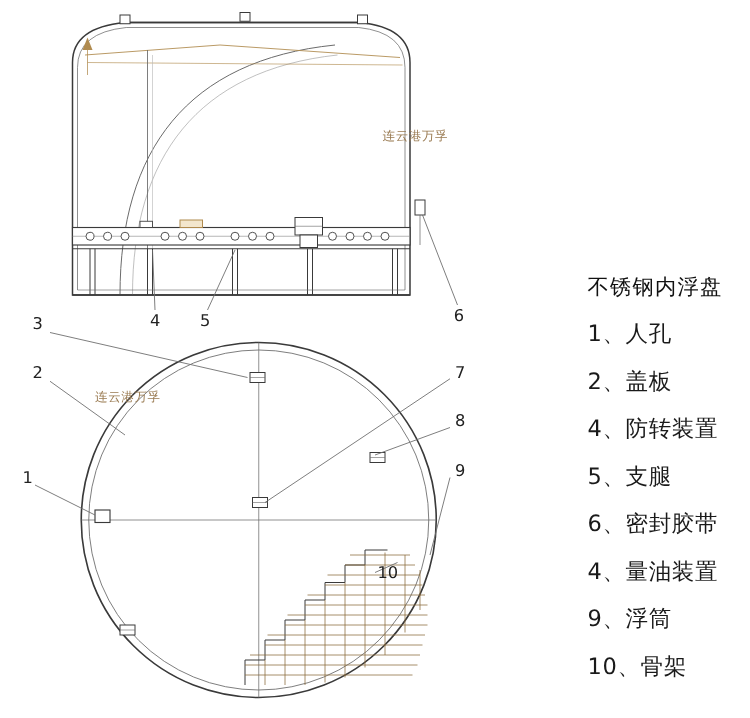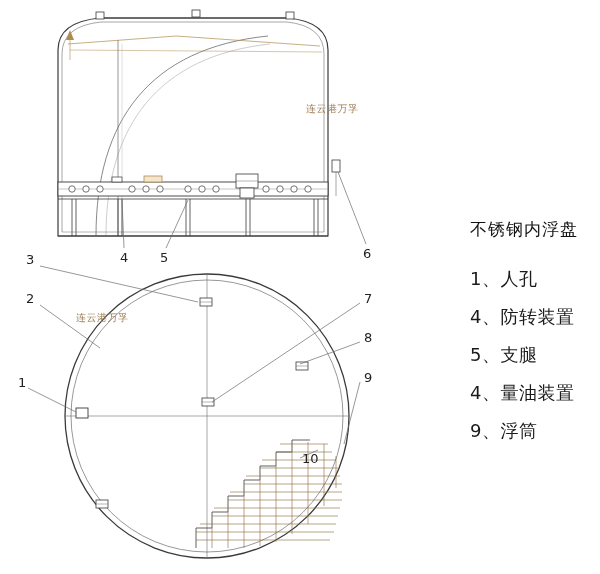--- a/index.html
+++ b/index.html
@@ -28,21 +28,21 @@
   .legend {
     position: absolute;
     left: 470px;
     top: 218px;
     width: 125px;
   }
   .legend-title {
     font-size: 17px;
     color: #111111;
     letter-spacing: 1px;
-    margin-bottom: 26px;
+    margin-bottom: 14px;
     white-space: nowrap;
   }
   .legend-item {
     font-size: 18px;
     color: #1a1a1a;
     margin-bottom: 14px;
     letter-spacing: 0.5px;
     white-space: nowrap;
   }
   .wm {
@@ -224,19 +224,22 @@
   <div class="lbl" style="left:26px;  top:291px;">2</div>
   <div class="lbl" style="left:18px;  top:375px;">1</div>
   <div class="lbl" style="left:364px; top:291px;">7</div>
   <div class="lbl" style="left:364px; top:330px;">8</div>
   <div class="lbl" style="left:364px; top:370px;">9</div>
   <div class="lbl" style="left:302px; top:431px;margin-top:20px;">10</div>
 
   <div class="legend">
     <div class="legend-title">不锈钢内浮盘</div>
     <div class="legend-item">1、人孔</div>
+    <div class="legend-item">2、盖板</div>
     <div class="legend-item">4、防转装置</div>
     <div class="legend-item">5、支腿</div>
+    <div class="legend-item">6、密封胶带</div>
     <div class="legend-item">4、量油装置</div>
     <div class="legend-item">9、浮筒</div>
+    <div class="legend-item">10、骨架</div>
   </div>
 
 </div>
 
 </body></html>

